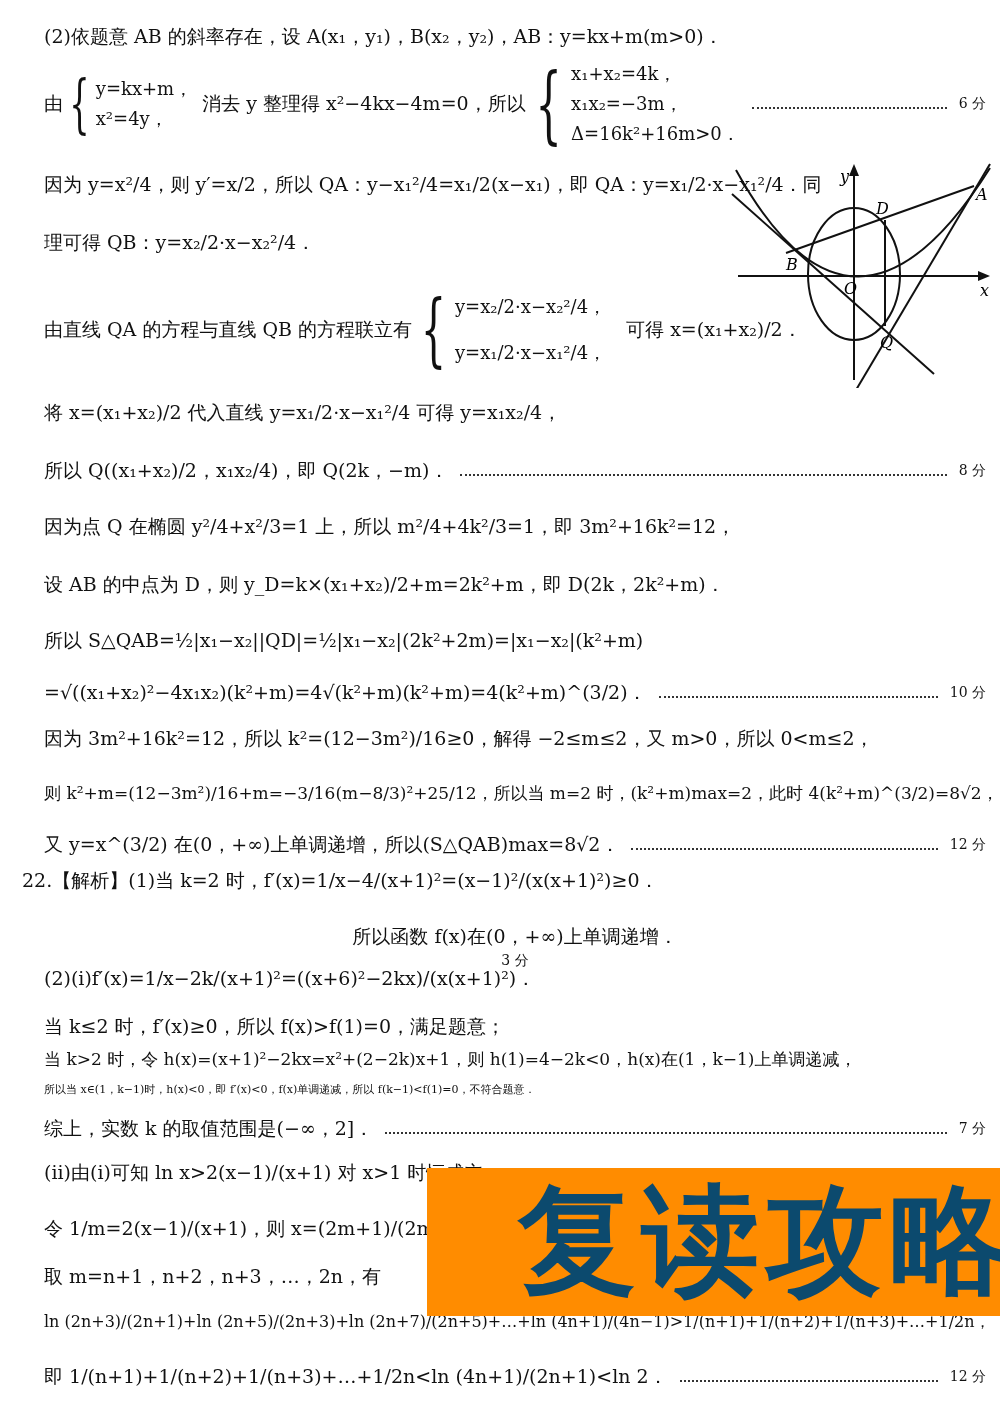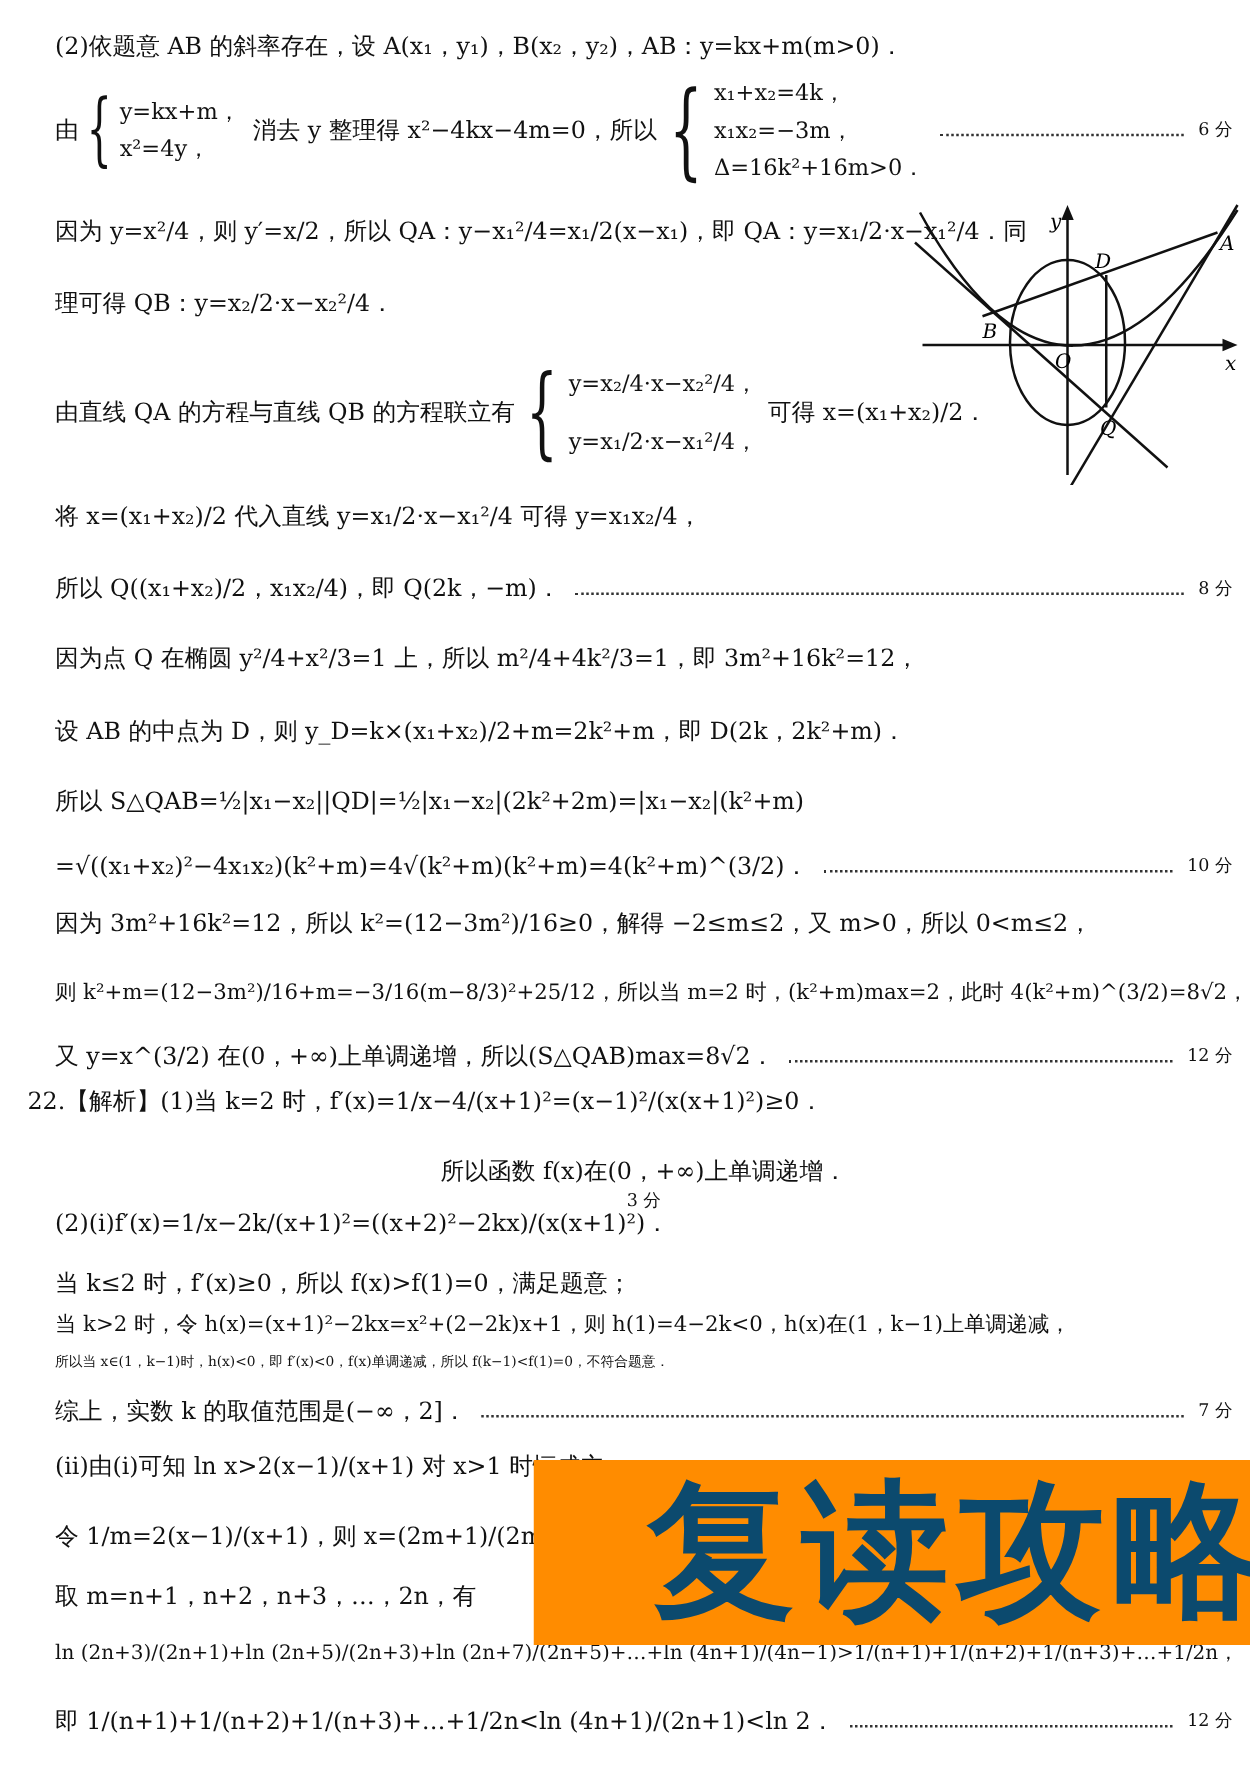--- a/index.html
+++ b/index.html
@@ -55,25 +55,25 @@
   </div>
 <div class="line" style="top:230px; right:280px;">
     <span class="txt">理可得 QB：y=x₂/2·x−x₂²/4．</span>
   </div>
 
 <div class="line" style="top:290px; height:80px; right:280px;">
   <span class="txt">由直线 QA 的方程与直线 QB 的方程联立有</span>
   <span class="sys">
     <span class="brace" style="font-size:80px;">{</span>
     <span class="sys-rows" style="gap:22px;">
-      <span>y=x₂/4·x−x₂²/4，</span>
+      <span>y=x₂/2·x−x₂²/4，</span>
       <span>y=x₁/2·x−x₁²/4，</span>
     </span>
   </span>
-  <span class="txt" style="margin-left:8px;">可得 x=(x₁+x₂)/2．</span>
+  <span class="txt" style="margin-left:20px;">可得 x=(x₁+x₂)/2．</span>
 </div>
 
 <svg id="figure" viewBox="0 0 272 230">
 
   <line x1="10" y1="118" x2="258" y2="118" stroke="#111" stroke-width="2"></line>
   <polygon points="262,118 250,113 250,123" fill="#111"></polygon>
   <line x1="126" y1="222" x2="126" y2="12" stroke="#111" stroke-width="2"></line>
   <polygon points="126,6 121,18 131,18" fill="#111"></polygon>
 
   <path d="M 8 12 Q 126 226 262 10" fill="none" stroke="#111" stroke-width="2"></path>
@@ -132,21 +132,21 @@
 
 <div class="line" style="top:868px; left:22px;">
     <span class="txt">22.【解析】(1)当 k=2 时，f′(x)=1/x−4/(x+1)²=(x−1)²/(x(x+1)²)≥0．</span>
   </div>
 <div class="line" style="top:924px;flex-direction:column;">
   <span class="txt">所以函数 f(x)在(0，+∞)上单调递增．</span>
   <span class="dots"></span>
   <span class="score">3 分</span>
 </div>
 <div class="line" style="top:966px;">
-    <span class="txt">(2)(i)f′(x)=1/x−2k/(x+1)²=((x+2)²−2kx)/(x(x+1)²)．</span>
+    <span class="txt">(2)(i)f′(x)=1/x−2k/(x+1)²=((x+6)²−2kx)/(x(x+1)²)．</span>
   </div>
 <div class="line" style="top:1014px;">
     <span class="txt">当 k≤2 时，f′(x)≥0，所以 f(x)&gt;f(1)=0，满足题意；</span>
   </div>
 <div class="line" style="top:1048px;">
     <span class="txt" style="font-size:17px;">当 k&gt;2 时，令 h(x)=(x+1)²−2kx=x²+(2−2k)x+1，则 h(1)=4−2k&lt;0，h(x)在(1，k−1)上单调递减，</span>
   </div>
 <div class="line" style="top:1082px;">
     <span class="txt" style="font-size:11px;">所以当 x∈(1，k−1)时，h(x)&lt;0，即 f′(x)&lt;0，f(x)单调递减，所以 f(k−1)&lt;f(1)=0，不符合题意．</span>
   </div>

